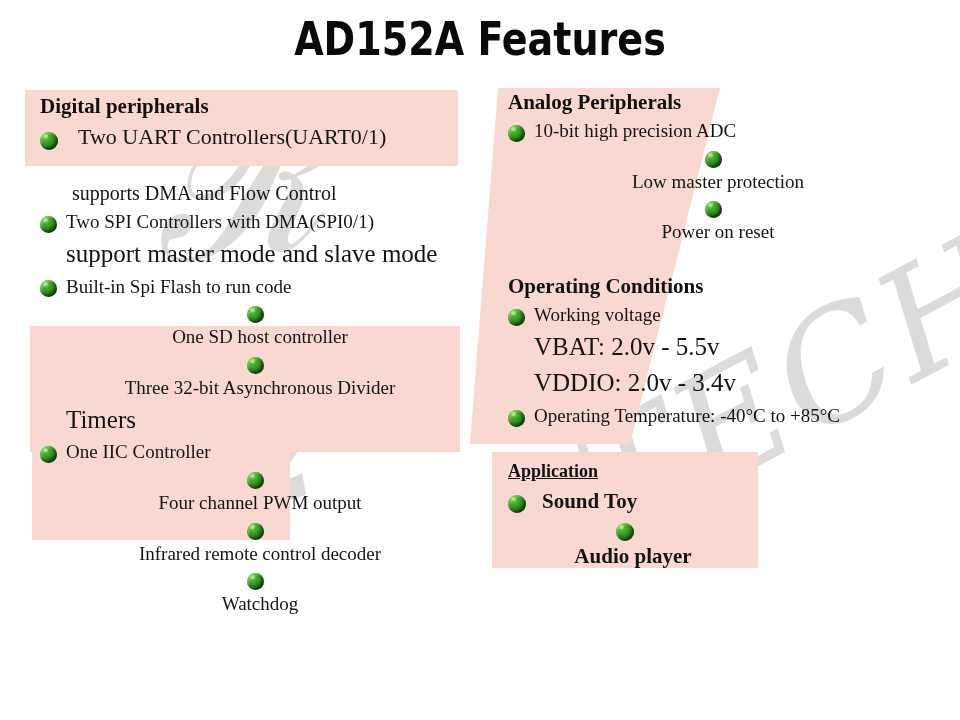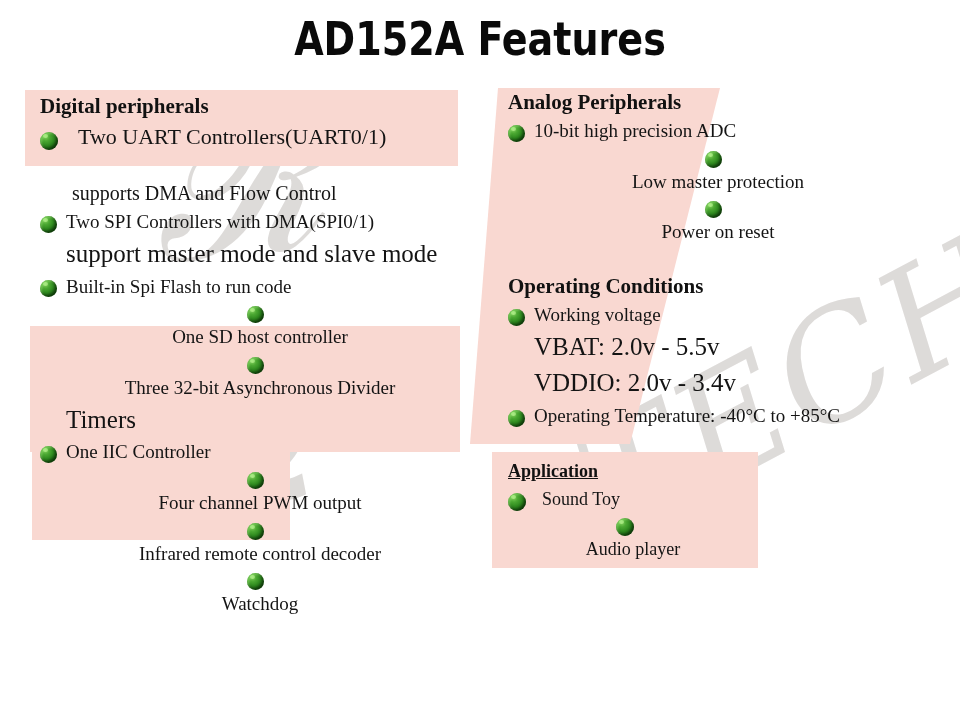--- a/index.html
+++ b/index.html
@@ -64,21 +64,21 @@
   .row-big .txt{font-size:22px;}
 
   .sub{font-family:"Liberation Serif",serif;font-size:25px;color:#141414;
        line-height:1.46;margin-left:26px;position:relative;}
   .sub-big{font-size:20px;margin-left:32px;}
   .gap-md{height:26px;}
   .gap-lg{height:30px;}
 
   
   .app-box{position:absolute;left:508px;top:462px;width:250px;}
-  .app-box .txt{font-size:18px;}
+  .app-box .txt{font-size:21px;font-weight:bold;}
   .app-box .bullet{margin-right:16px;width:18px;height:18px;flex:0 0 18px;}
   .app-box .sec-head{font-size:18px;margin-bottom:6px;text-decoration:underline;}
 </style>
 </head>
 <body>
 
 <div id="slide">
 
   <div class="wm wm-a">ℛ</div>
   <div class="wm wm-b">TECHNOLOGY CO</div>

